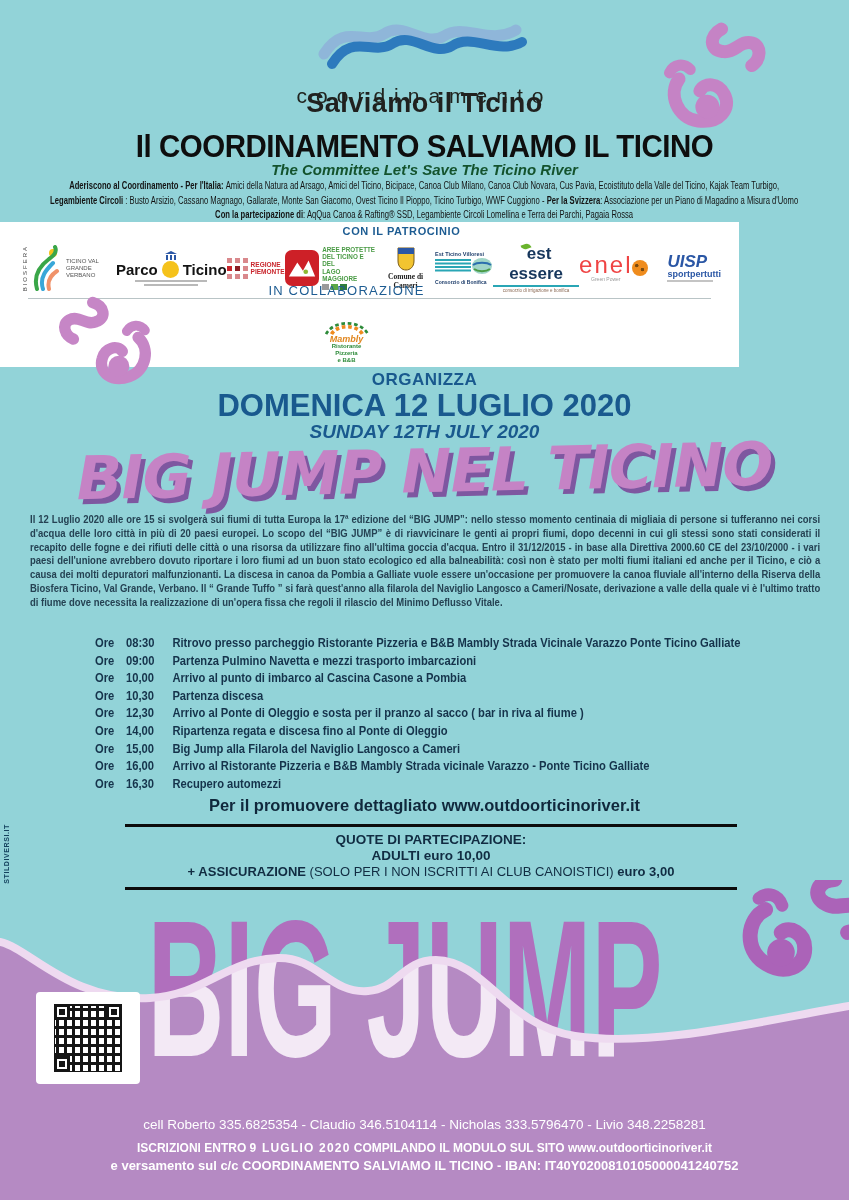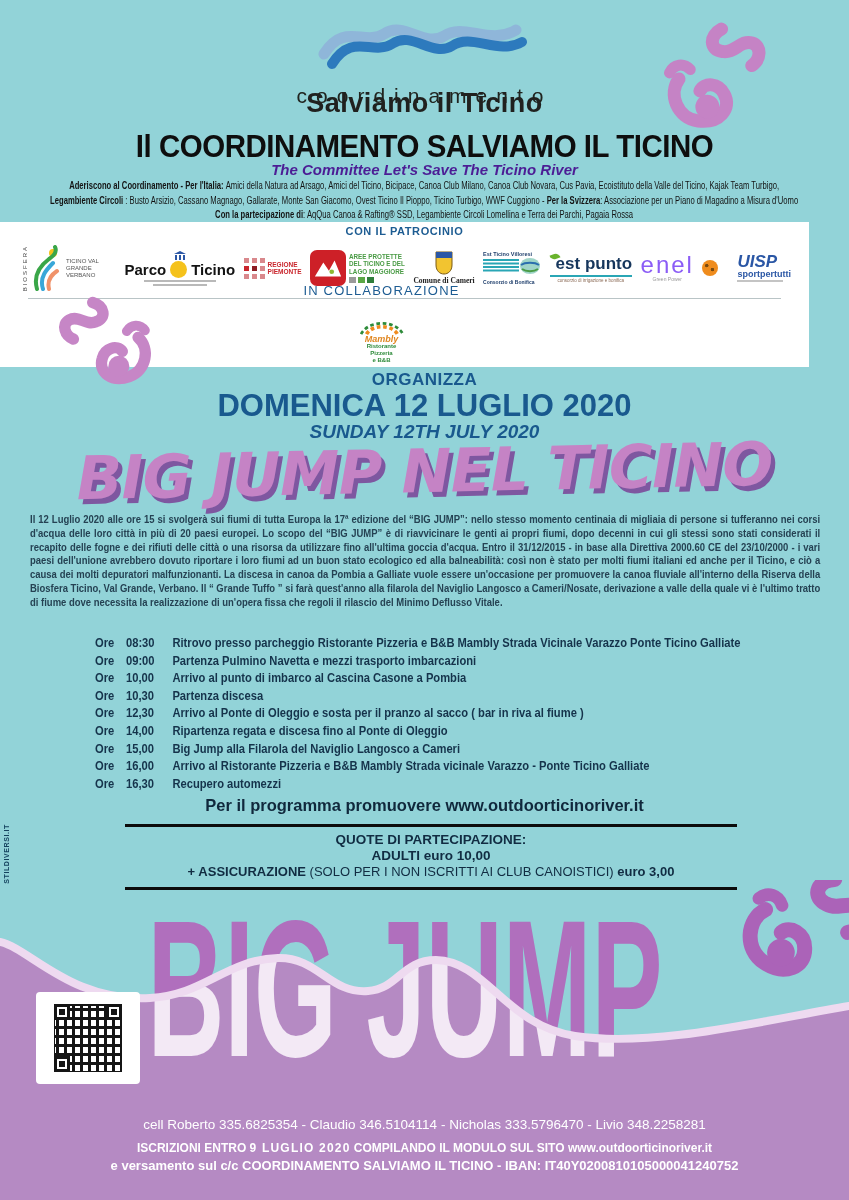--- a/index.html
+++ b/index.html
@@ -6,27 +6,27 @@
   .poster{position:relative;width:849px;height:1200px;margin:0 auto;background:#92d3d8;overflow:hidden;
           font-family:"Liberation Sans",sans-serif;}
   .abs{position:absolute;}
   .ctr{width:100%;text-align:center;}
 
   
   .wave-logo{left:312px;top:14px;}
   .coordinamento{top:84px;font-size:21px;letter-spacing:9px;color:#20241f;}
   .salviamo{top:88px;font-size:27px;font-weight:700;color:#20211f;letter-spacing:.5px;}
   .heading{top:129px;font-size:31px;font-weight:700;color:#0e0e0e;transform:scaleX(.95);letter-spacing:-.5px;}
-  .subheading{top:161px;font-size:15px;font-weight:700;font-style:italic;color:#4c1d95;}
+  .subheading{top:161px;font-size:15px;font-weight:700;font-style:italic;color:#14532d;}
   .members{top:179px;left:11px;width:1080px;transform:scaleX(.765);transform-origin:left top;
            font-size:10px;line-height:14.5px;color:#131313;text-align:center;}
   .members b{font-weight:700;}
 
   
-  .band{top:222px;left:0;width:809px;height:145px;background:#ffffff;}
+  .band{top:222px;left:0;width:707px;height:145px;background:#ffffff;padding-left:32px;}
   .patrocinio{top:3px;font-size:11px;font-weight:700;color:#1d5c92;letter-spacing:.6px;}
   .logos-row{position:absolute;top:17px;left:22px;right:18px;height:58px;display:flex;align-items:center;justify-content:space-between;}
   .divider{position:absolute;top:76px;left:28px;right:28px;border-top:1px solid #b9c4c6;}
   .collab-row{position:absolute;top:88px;left:0;width:100%;height:54px;display:flex;align-items:center;justify-content:flex-end;gap:18px;padding-right:46px;box-sizing:border-box;flex-direction:column;}
   .collab-label{font-size:13px;color:#1d5c92;letter-spacing:1.2px;}
 
   .logo-item{display:flex;align-items:center;gap:3px;}
   .l-bios .bios-vert{writing-mode:vertical-rl;transform:rotate(180deg);font-size:6px;letter-spacing:2px;color:#444;}
   .bios-sub{font-size:6px;color:#555;line-height:7px;width:50px;text-align:left;}
   .l-parco{display:block;text-align:center;}
@@ -41,21 +41,21 @@
   .l-cameri{display:block;text-align:center;font-family:"Liberation Serif",serif;}
   .cameri-label{font-size:7.5px;font-weight:700;color:#222;margin-top:1px;}
   .l-estt{display:block;text-align:center;}
   .estt-top{font-size:5.5px;font-weight:700;color:#1d3d6b;text-align:left;}
   .estt-bot{font-size:5px;font-weight:700;color:#1d3d6b;text-align:left;}
   .l-sesia{display:block;text-align:center;}
   .sesia-main{font-size:17px;font-weight:700;color:#16365c;border-bottom:2px solid #2aa6b5;padding-bottom:1px;}
   .sesia-leaf{display:inline-block;width:10px;height:5px;background:#6ab42d;border-radius:0 6px 0 6px;transform:rotate(-18deg);vertical-align:top;margin-right:-4px;}
   .sesia-tag{font-size:4.5px;color:#8a6a55;margin-top:1px;}
   .l-enel{display:block;text-align:center;}
-  .enel-word{font-size:24px;color:#8b5cf6;letter-spacing:2px;line-height:22px;}
+  .enel-word{font-size:24px;color:#ef4444;letter-spacing:2px;line-height:22px;}
   .enel-sub{font-size:5px;color:#9a9a9a;}
   .uisp-cat{width:16px;height:16px;border-radius:50%;background:#ef8c1d;
             background-image:radial-gradient(circle at 30% 35%,#7a4a10 1.5px,transparent 2px),radial-gradient(circle at 65% 60%,#7a4a10 1.5px,transparent 2px);}
   .uisp-col{text-align:left;margin-left:16px;}
   .uisp-word{font-size:17px;font-weight:700;font-style:italic;color:#2b57a5;line-height:15px;}
   .uisp-sub{font-size:9px;font-weight:700;color:#2b57a5;}
   .uisp-bar{height:2px;width:46px;background:#c4c4c4;margin-top:1px;}
   .mambly{width:70px;text-align:center;line-height:7px;}
   .mambly-name{font-size:9px;font-style:italic;font-weight:700;color:#e0861f;}
   .mambly-line{font-size:6px;font-weight:700;color:#2e8b3a;}
@@ -228,21 +228,21 @@
             <ellipse cx="47" cy="9" rx="10" ry="8" fill="#9fd5c8"></ellipse>
             <path d="M38,8 C42,5 52,5 56,8" fill="none" stroke="#2b6fae" stroke-width="2"></path>
             <path d="M39,12 C43,15 51,15 55,12" fill="none" stroke="#4a9b45" stroke-width="2"></path>
           </svg>
           <div class="estt-bot">Consorzio di Bonifica</div>
         </div>
       </div>
 
       <div class="logo-item l-sesia">
         <div>
-          <div class="sesia-main"><span class="sesia-leaf"></span><span>est punto</span></div>
+          <div class="sesia-main"><span class="sesia-leaf"></span><span>est essere</span></div>
           <div class="sesia-tag">consorzio di irrigazione e bonifica</div>
         </div>
       </div>
 
       <div class="logo-item l-enel">
         <div>
           <div class="enel-word">enel</div>
           <div class="enel-sub">Green Power</div>
         </div>
       </div>
@@ -331,21 +331,21 @@
         <span class="time">16,00</span>
         <span class="desc">Arrivo al Ristorante Pizzeria e B&amp;B Mambly Strada vicinale Varazzo - Ponte Ticino Galliate</span>
       </div>
     <div class="sched-row">
         <span class="ore">Ore</span>
         <span class="time">16,30</span>
         <span class="desc">Recupero automezzi</span>
       </div>
   </div>
 
-  <div class="abs ctr programma"><span>Per il programma promuovere </span><span>www.outdoorticinoriver.it</span></div>
+  <div class="abs ctr programma"><span>Per il promuovere dettagliato </span><span>www.outdoorticinoriver.it</span></div>
 
   <div class="abs quote-box">
     <div class="quote-title">QUOTE DI PARTECIPAZIONE:</div>
     <div class="quote-line">ADULTI euro 10,00</div>
     <div class="quote-ass"><b>+ ASSICURAZIONE</b><span> (SOLO PER I NON ISCRITTI AI CLUB CANOISTICI) </span><b>euro 3,00</b></div>
   </div>
 
   <svg class="abs bottom-art" width="849" height="320" viewBox="0 0 849 320">
     <defs>
       <clipPath id="waveClip">

